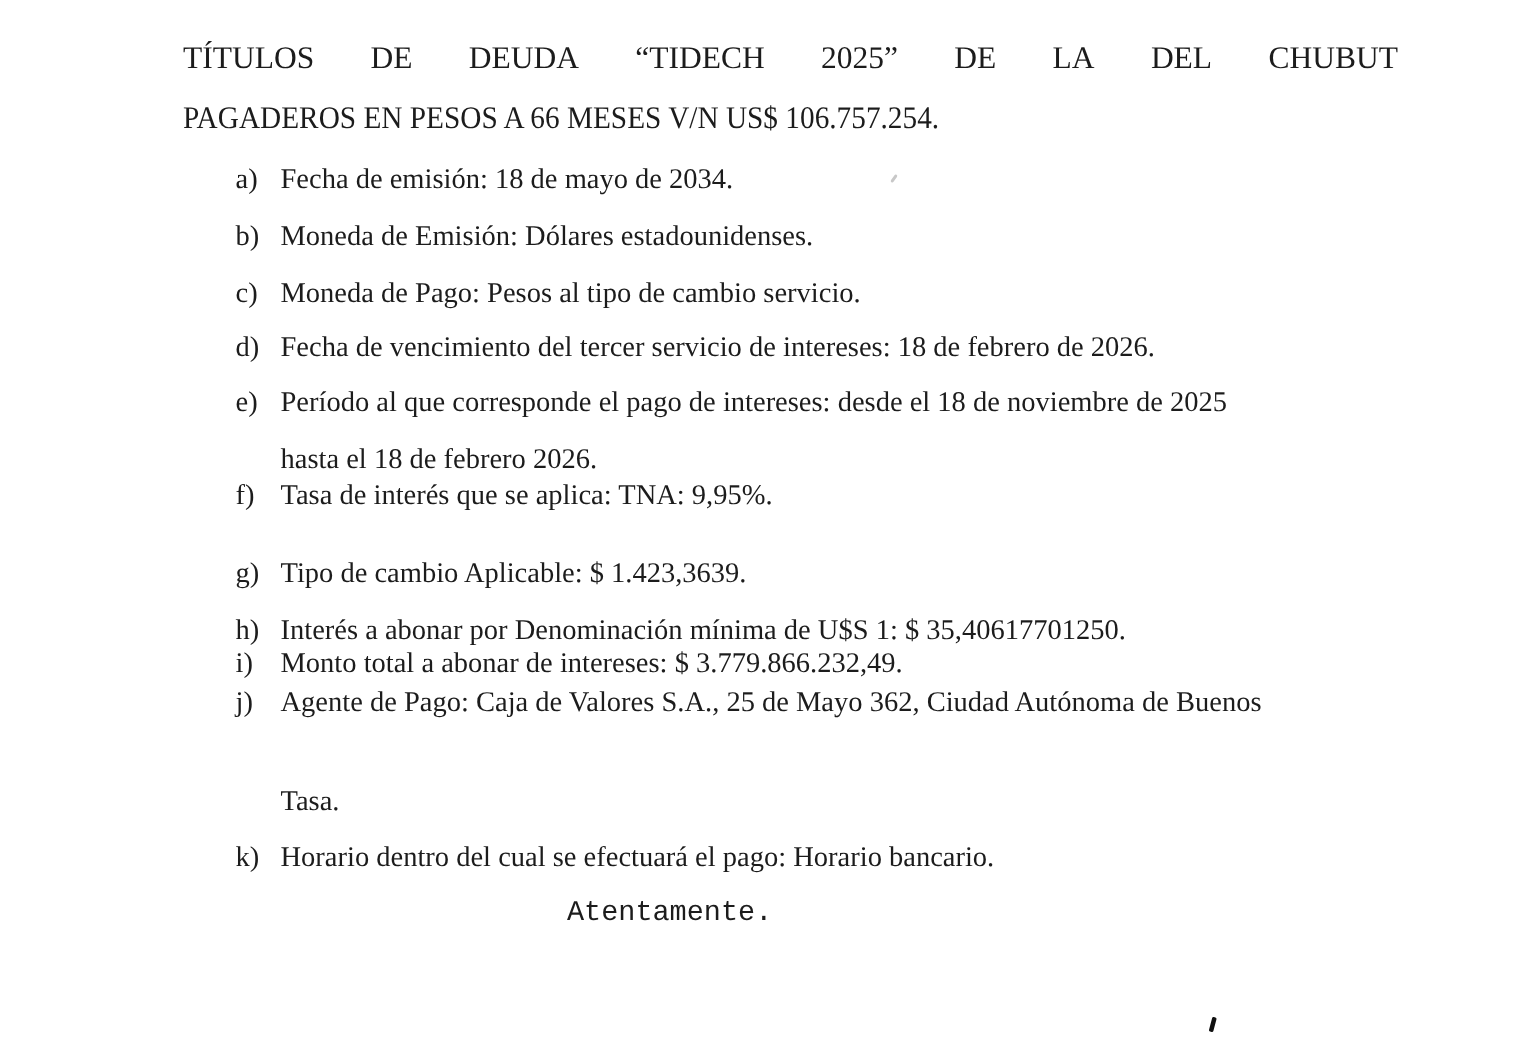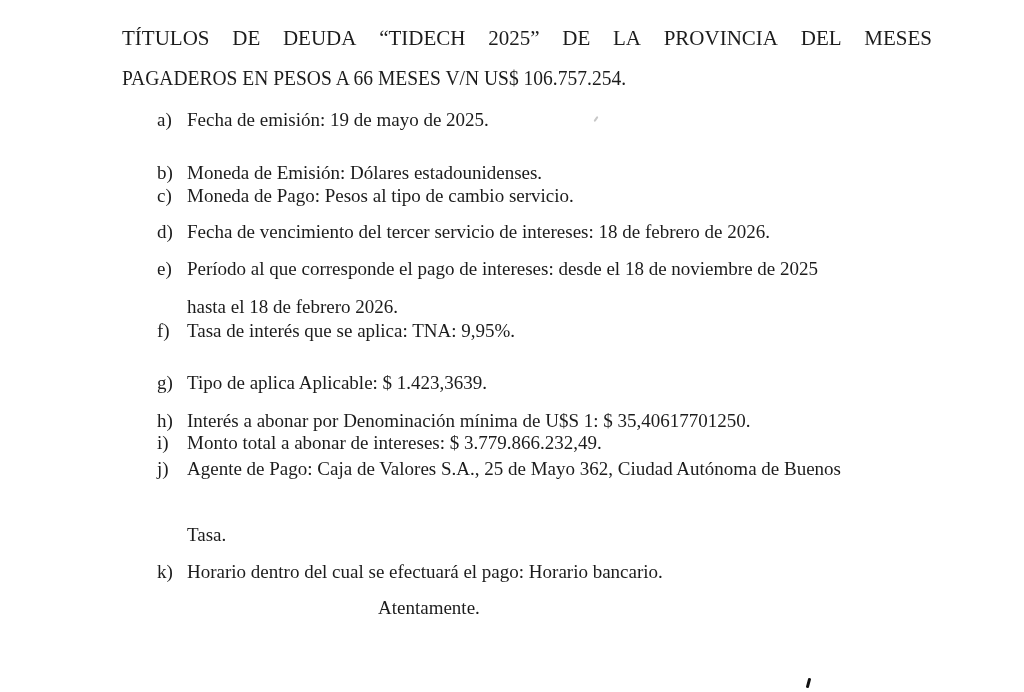--- a/index.html
+++ b/index.html
@@ -46,20 +46,21 @@
       position: absolute;
       left: 187px;
       font-size: 19px;
       white-space: nowrap;
     }
     .closing {
       position: absolute;
       left: 378px;
       top: 597px;
       font-size: 19px;
+      font-family: Liberation Mono, monospace;
     }
     .speck {
       position: absolute;
       background: #c8c8c8;
       border-radius: 1px;
     }
     .mark {
       position: absolute;
       left: 807px;
       top: 678px;
@@ -76,48 +77,47 @@
 <div>
 
   <div id="title1" class="title-line">
     <span>TÍTULOS</span>
     <span>DE</span>
     <span>DEUDA</span>
     <span>“TIDECH</span>
     <span>2025”</span>
     <span>DE</span>
     <span>LA</span>
-    <span>PROVINCIA</span>
     <span>DEL</span>
-    <span>MESES</span>
+    <span>CHUBUT</span>
   </div>
   <div id="title2" class="title-line">PAGADEROS EN PESOS A 66 MESES V/N US$ 106.757.254.</div>
 
   <div class="item" style="top:109px">
-    <span class="lbl">a)</span><span class="txt">Fecha de emisión: 19 de mayo de 2025.</span>
+    <span class="lbl">a)</span><span class="txt">Fecha de emisión: 18 de mayo de 2034.</span>
   </div>
-  <div class="item" style="top:162px">
+  <div class="item" style="top:147px">
     <span class="lbl">b)</span><span class="txt">Moneda de Emisión: Dólares estadounidenses.</span>
   </div>
   <div class="item" style="top:185px">
     <span class="lbl">c)</span><span class="txt">Moneda de Pago: Pesos al tipo de cambio servicio.</span>
   </div>
   <div class="item" style="top:221px">
     <span class="lbl">d)</span><span class="txt">Fecha de vencimiento del tercer servicio de intereses: 18 de febrero de 2026.</span>
   </div>
   <div class="item" style="top:258px">
     <span class="lbl">e)</span><span class="txt">Período al que corresponde el pago de intereses: desde el 18 de noviembre de 2025</span>
   </div>
   <div class="cont" style="top:296px">hasta el 18 de febrero 2026.</div>
 
   <div class="item" style="top:320px">
     <span class="lbl">f)</span><span class="txt">Tasa de interés que se aplica: TNA: 9,95%.</span>
   </div>
   <div class="item" style="top:372px">
-    <span class="lbl">g)</span><span class="txt">Tipo de aplica Aplicable: $ 1.423,3639.</span>
+    <span class="lbl">g)</span><span class="txt">Tipo de cambio Aplicable: $ 1.423,3639.</span>
   </div>
   <div class="item" style="top:410px">
     <span class="lbl">h)</span><span class="txt">Interés a abonar por Denominación mínima de U$S 1: $ 35,40617701250.</span>
   </div>
   <div class="item" style="top:432px">
     <span class="lbl">i)</span><span class="txt">Monto total a abonar de intereses: $ 3.779.866.232,49.</span>
   </div>
   <div class="item" style="top:458px">
     <span class="lbl">j)</span><span class="txt">Agente de Pago: Caja de Valores S.A., 25 de Mayo 362, Ciudad Autónoma de Buenos</span>
   </div>

